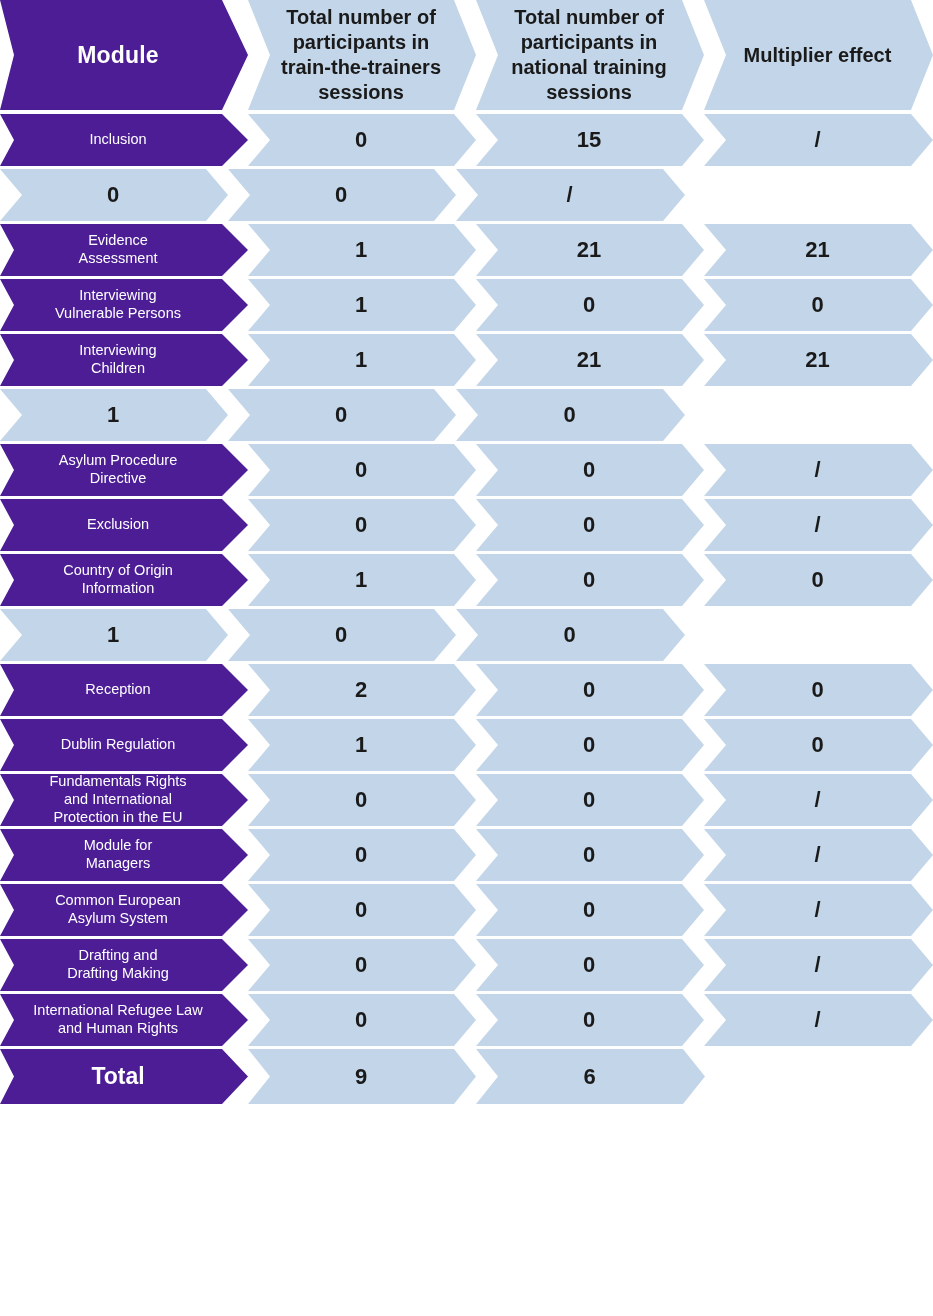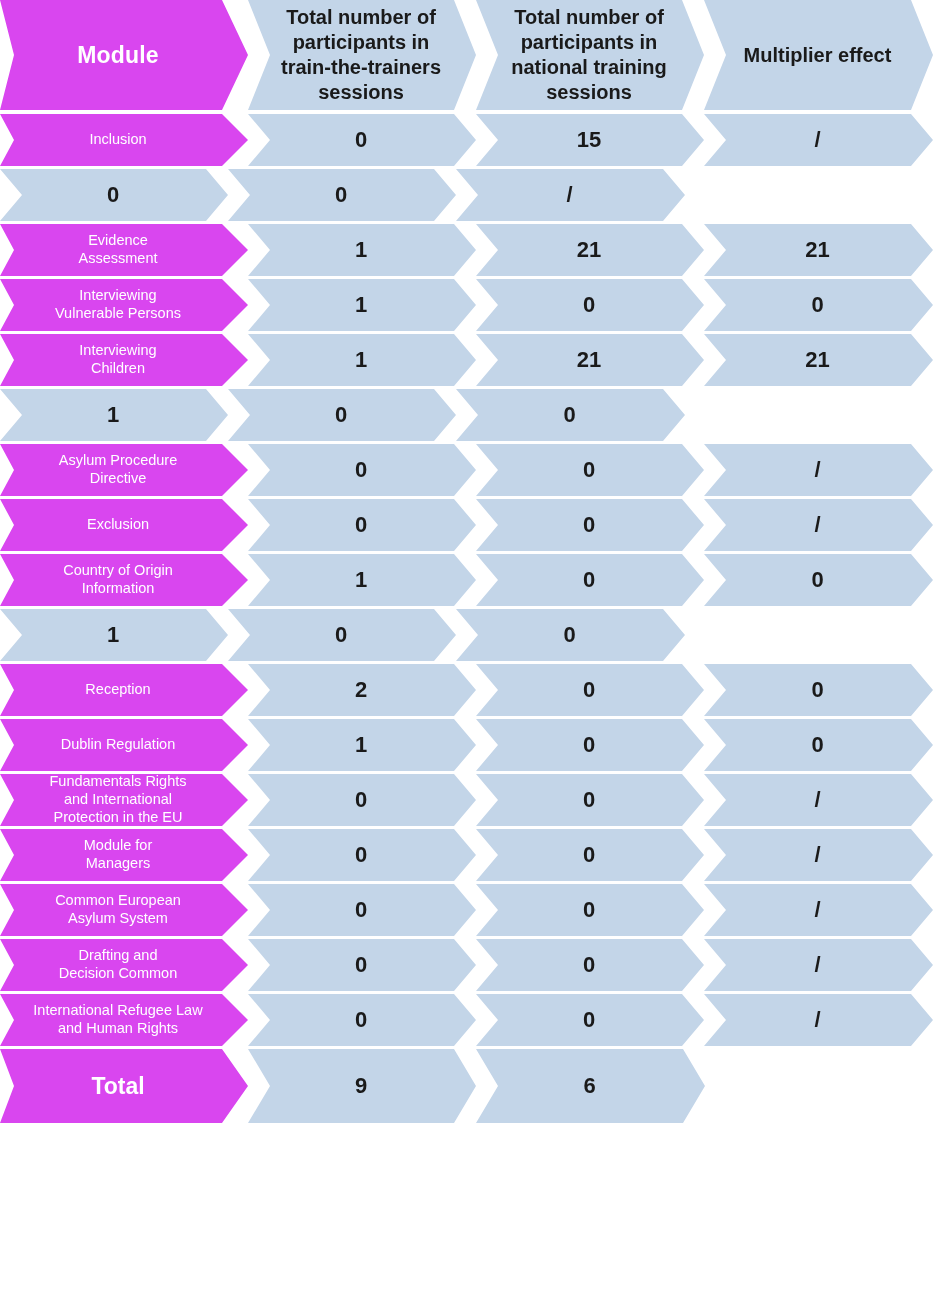--- a/index.html
+++ b/index.html
@@ -40,21 +40,21 @@
   }
   
   .chev-first {
     -webkit-clip-path: polygon(0 0, calc(100% - 26px) 0, 100% 50%, calc(100% - 26px) 100%, 0 100%, 14px 50%);
     clip-path: polygon(0 0, calc(100% - 26px) 0, 100% 50%, calc(100% - 26px) 100%, 0 100%, 14px 50%);
   }
 
   .col-module {
     width: 248px;
     flex: 0 0 248px;
-    background: #d946ef;
+    background: #4c1d95;
     color: #ffffff;
     font-size: 14.5px;
     line-height: 1.22;
     padding-left: 18px;
     padding-right: 30px;
   }
   .col-num {
     width: 228px;
     flex: 0 0 228px;
     background: #c3d5e8;
@@ -80,21 +80,21 @@
     font-size: 20px;
     font-weight: bold;
     line-height: 1.25;
     color: #1a1a1a;
   }
 
   
   .row-body { height: 52px; margin-bottom: 3px; }
 
   
-  .row-total { height: 74px; }
+  .row-total { height: 55px; }
   .row-total .col-module {
     font-size: 23px;
     font-weight: bold;
   }
   .row-total .col-num {
     font-size: 22px;
     font-weight: bold;
   }
 
   .cell-text { display: block; width: 100%; }
@@ -340,21 +340,21 @@
     <div class="cell chev col-num">
         <span class="cell-text">0</span>
       </div>
     <div class="cell chev col-num last">
         <span class="cell-text">/</span>
       </div>
   </div>
 
   <div class="row row-body">
     <div class="cell chev chev-first col-module">
-      <span class="cell-text"><span>Drafting and</span><br><span>Decision Common</span></span>
+      <span class="cell-text"><span>Drafting and</span><br><span>Drafting Making</span></span>
     </div>
     <div class="cell chev col-num">
         <span class="cell-text">0</span>
       </div>
     <div class="cell chev col-num">
         <span class="cell-text">0</span>
       </div>
     <div class="cell chev col-num last">
         <span class="cell-text">/</span>
       </div>

